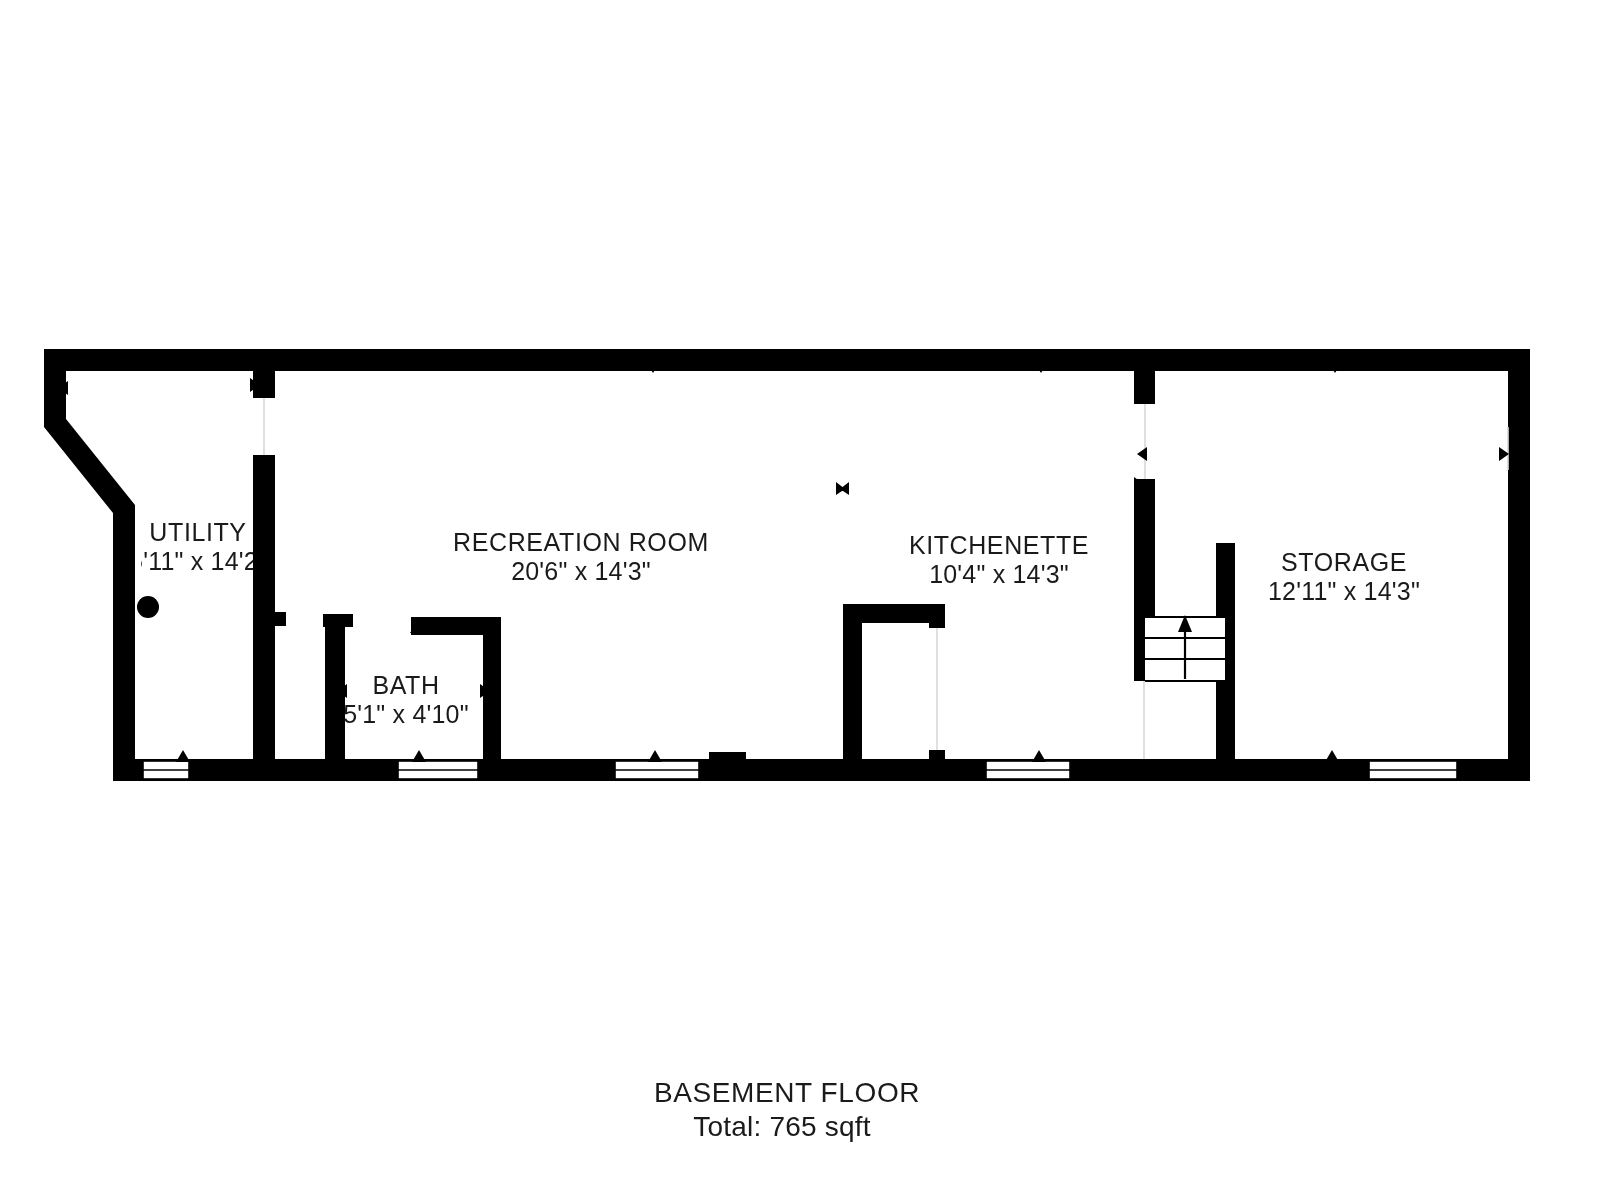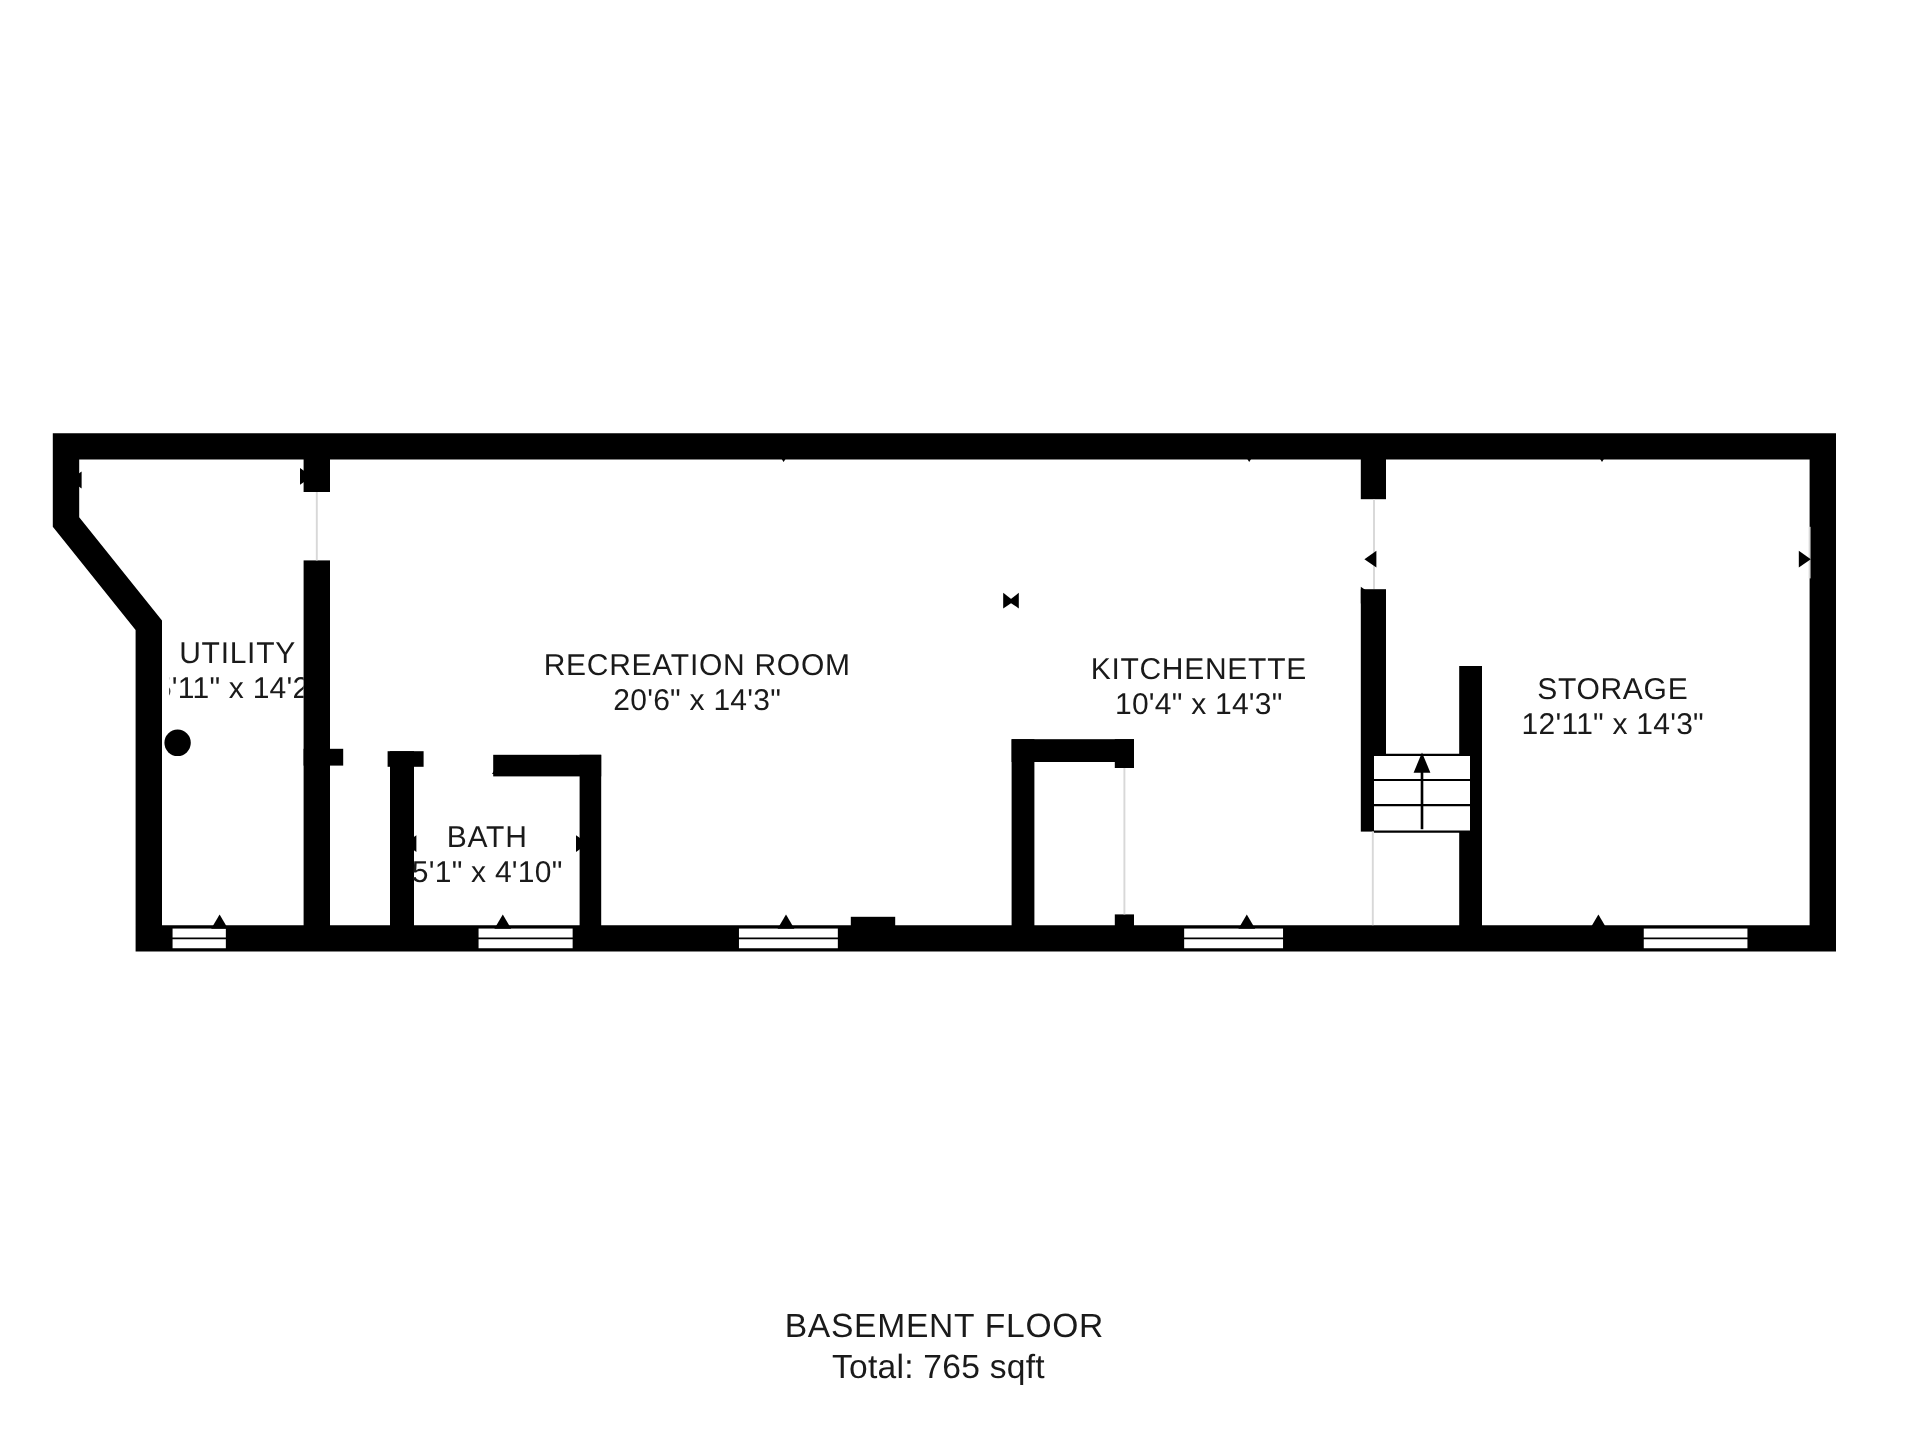--- a/index.html
+++ b/index.html
@@ -12,21 +12,21 @@
     width: 1600px;
     height: 1200px;
     font-family: "Liberation Sans", sans-serif;
     color: #1a1a1a;
     overflow: hidden;
     position: relative;
   }
   #plan-root {
     position: absolute;
     left: 0;
-    top: 12px;
+    top: 0;
     width: 1600px;
     height: 1078px;
   }
   svg#floorplan-svg {
     display: block;
     width: 1600px;
     height: 1200px;
   }
   .room-name {
     font-family: "Liberation Sans", sans-serif;

